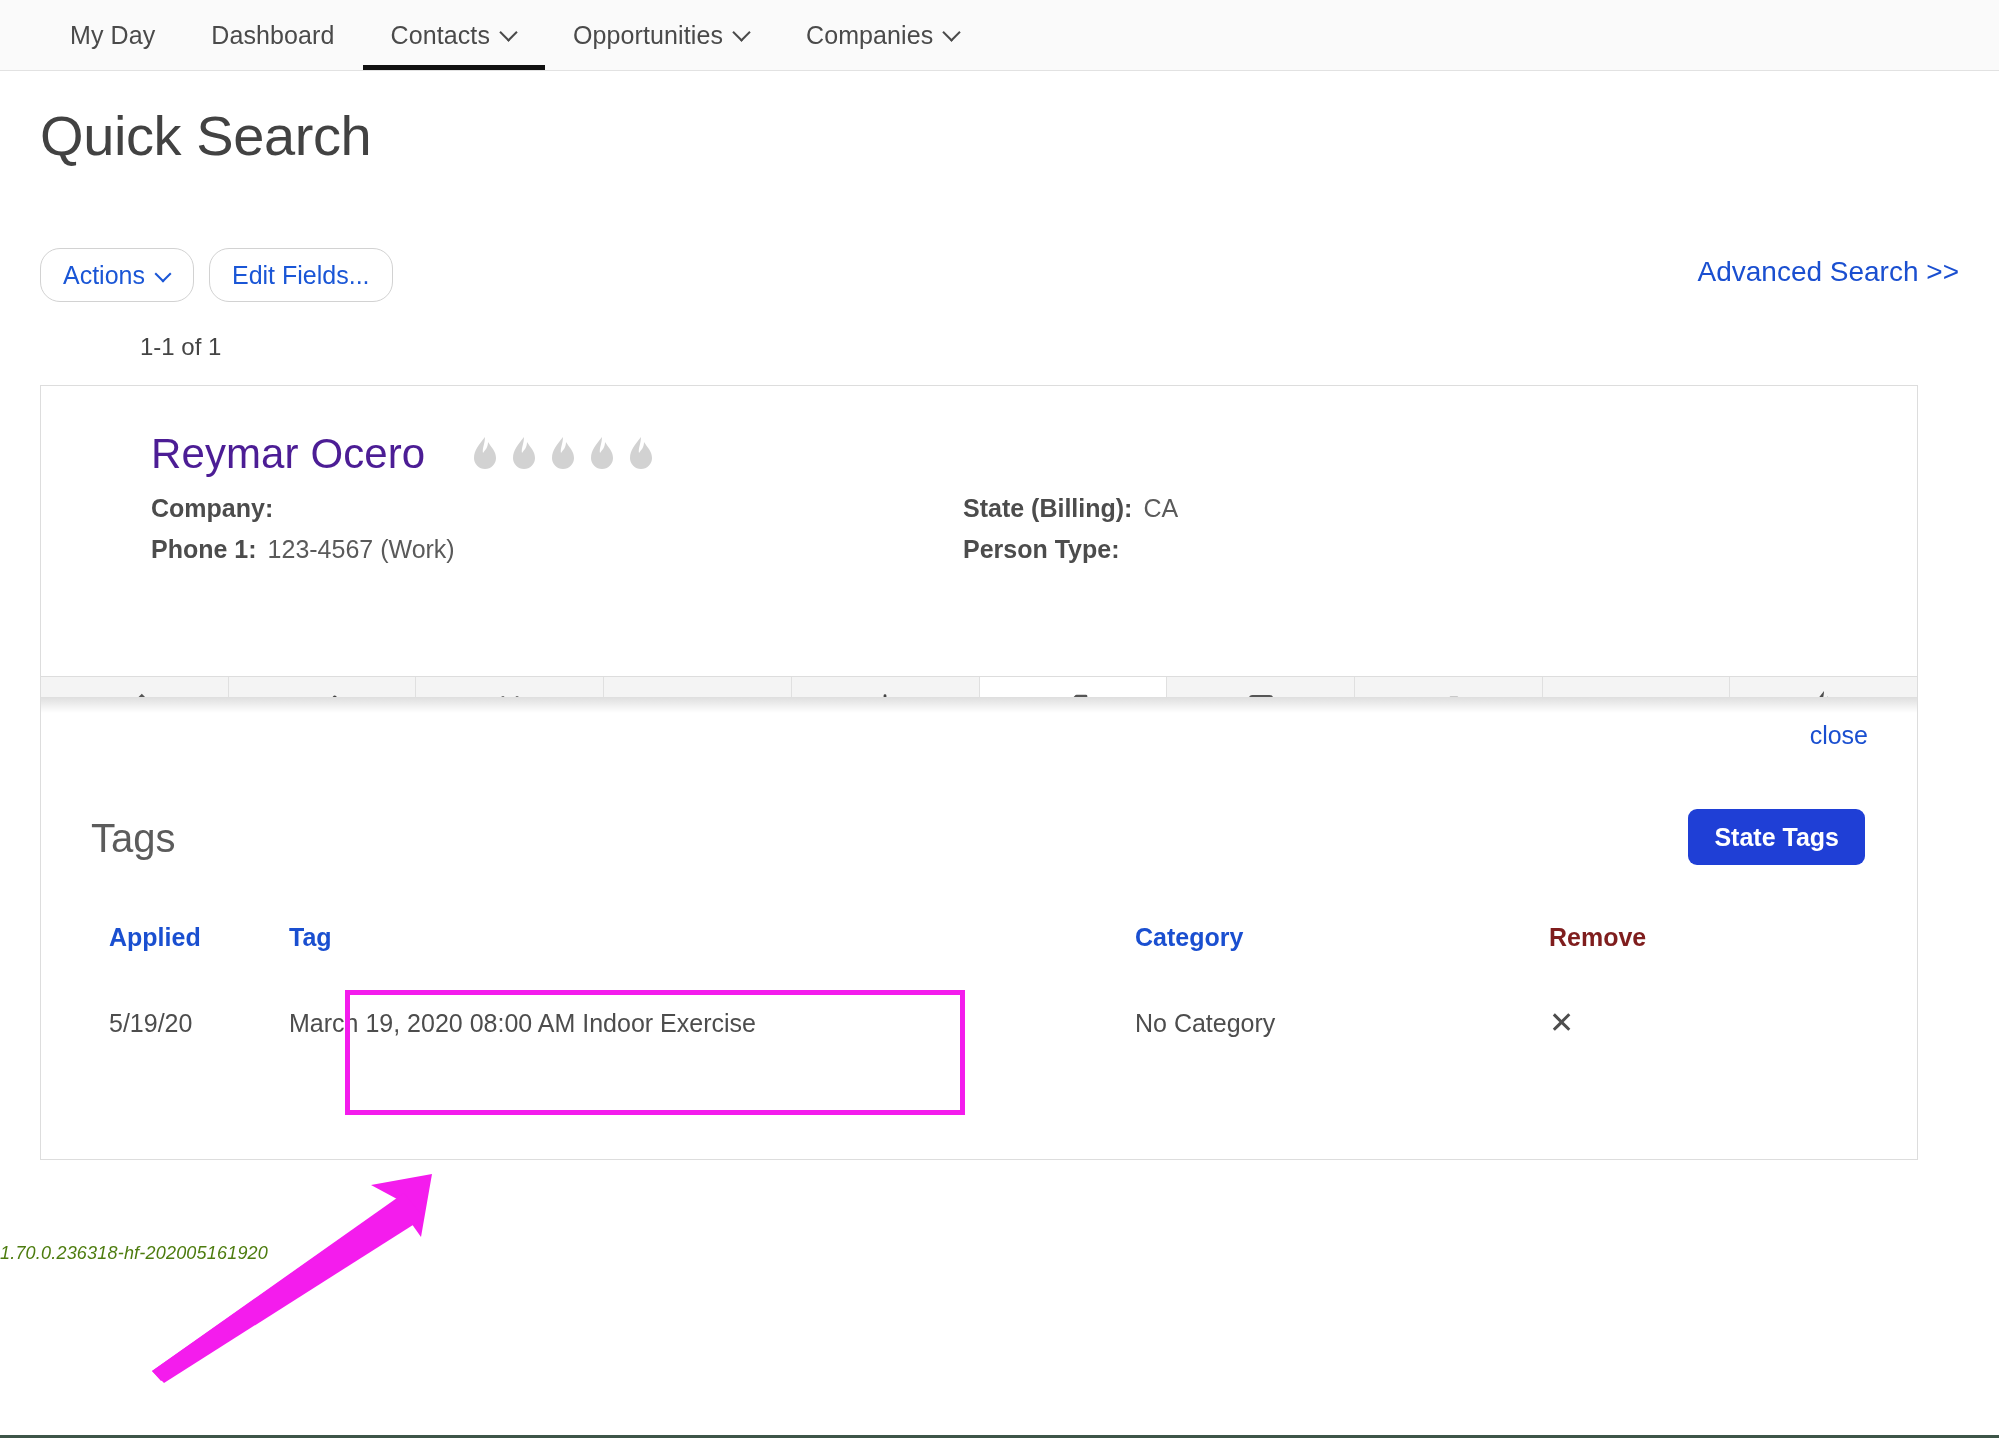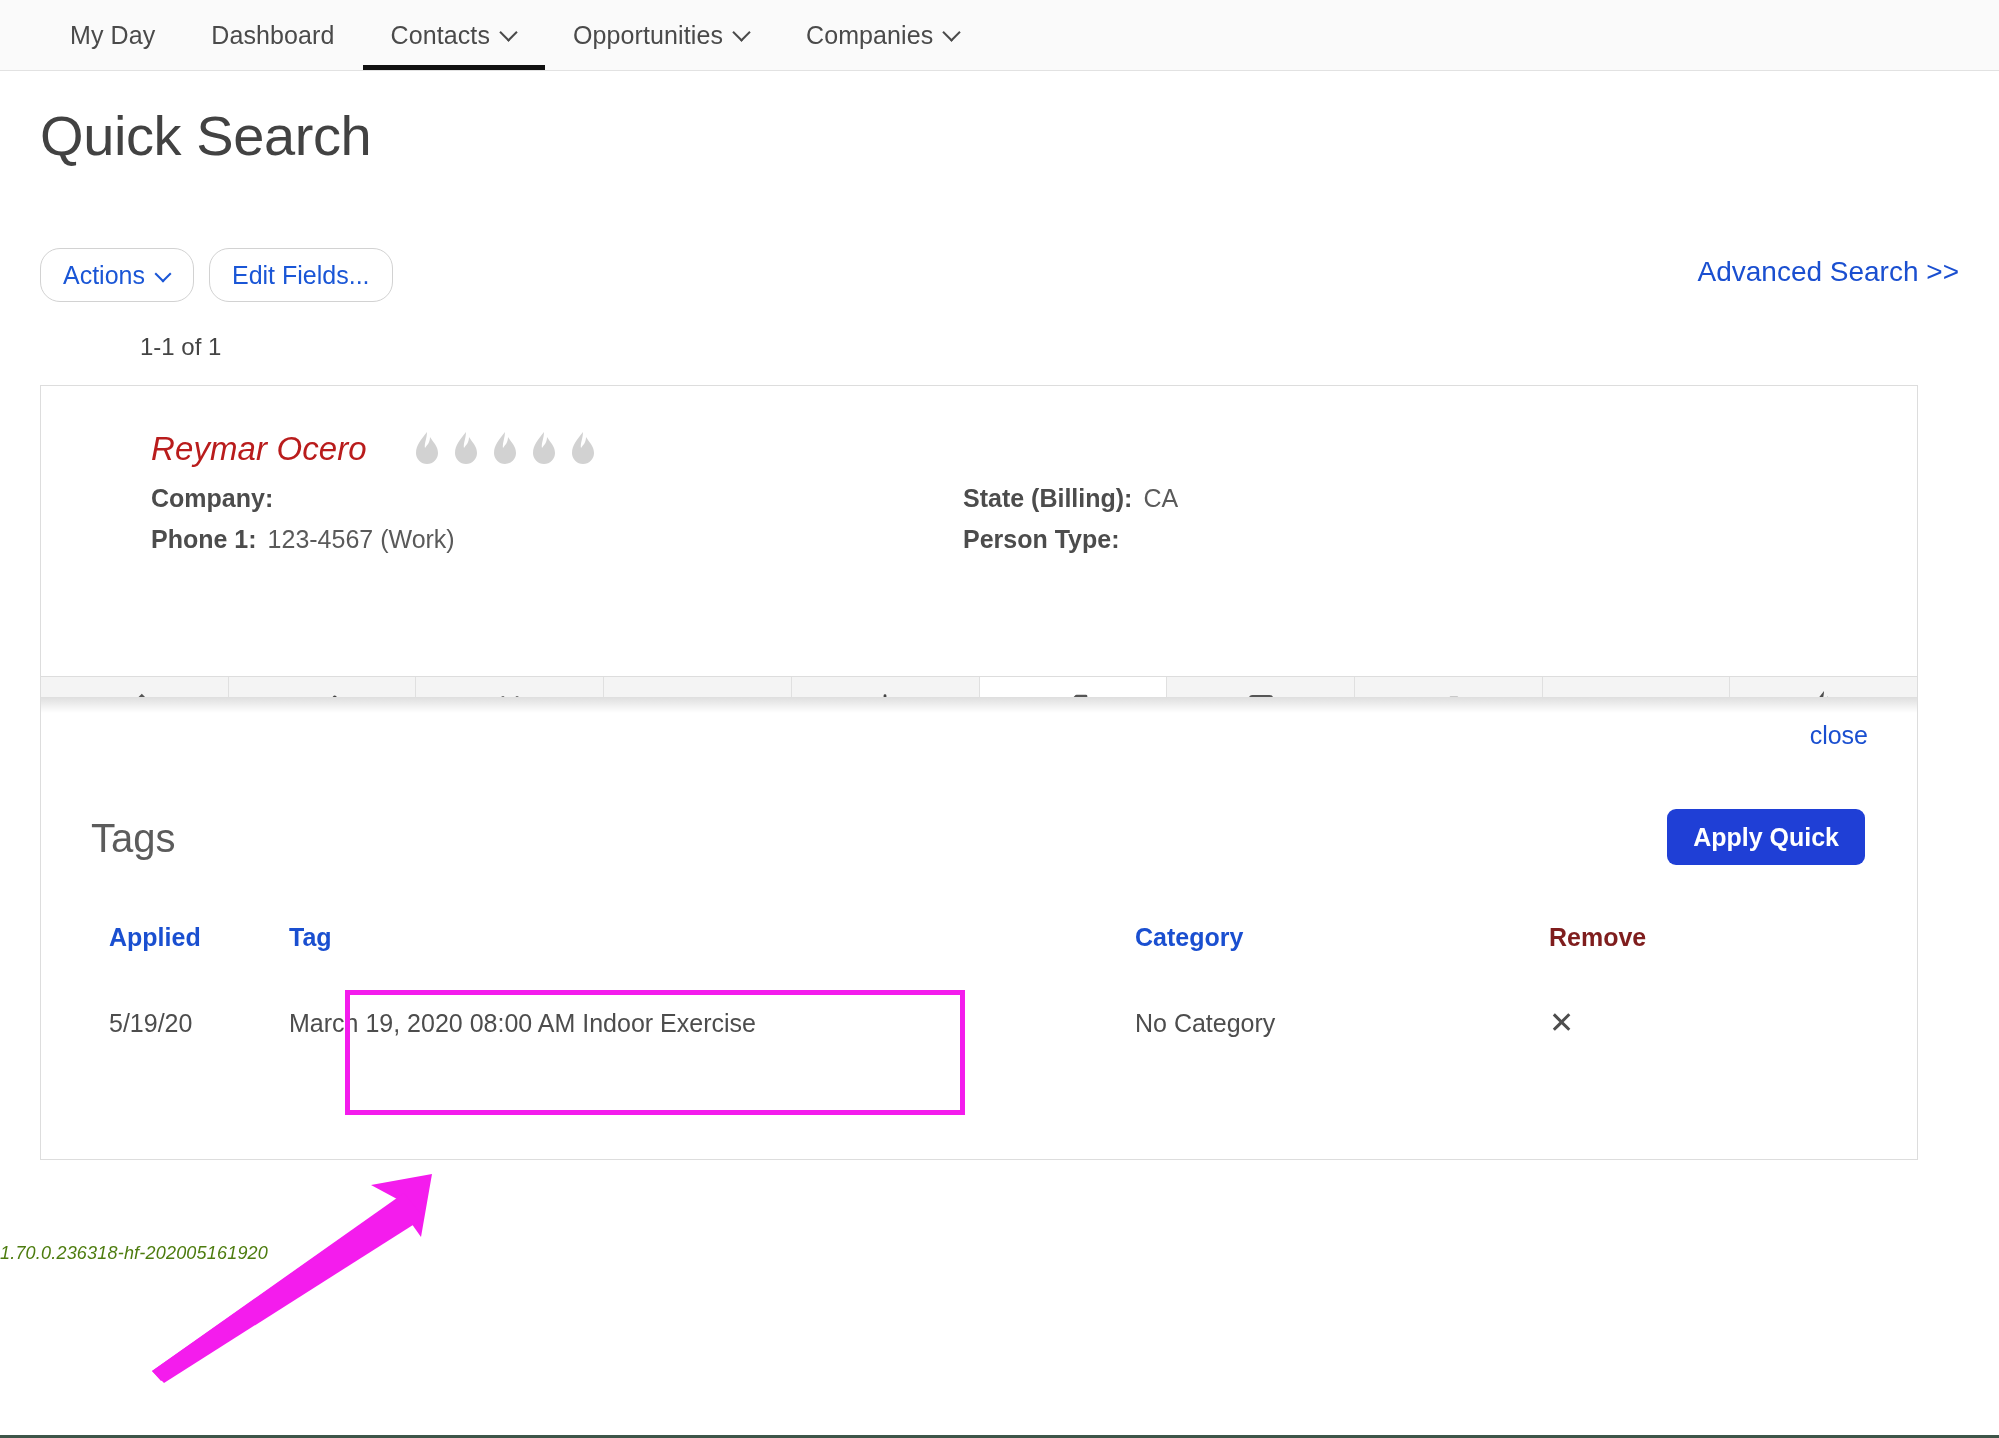--- a/index.html
+++ b/index.html
@@ -151,25 +151,24 @@
     height: 246px;
     padding: 44px 0 0 0;
   }
   .contact-name-row {
     display: flex;
     align-items: center;
     gap: 45px;
     padding-left: 110px;
   }
   .contact-name {
-    font-size: 33px;
-    color: #b91c1c;
+    font-size: 42px;
+    color: #4c1d95;
     cursor: pointer;
     letter-spacing: .1px;
-    font-style: italic;
   }
   .flames { display: flex; gap: 9px; align-items: center; }
   .flame-sm svg { display: block; }
 
   .detail-grid {
     position: relative;
     margin-top: 16px;
     padding-left: 110px;
     font-size: 25px;
   }
@@ -519,21 +518,21 @@
     </div>
   </div>
 
   <div class="tags-panel">
     <div class="panel-shadow"></div>
 
     <span class="close-link">close</span>
 
     <div class="tags-heading">Tags</div>
 
-    <button class="apply-tags">Apply Quick</button>
+    <button class="apply-tags">State Tags</button>
 
     <div class="tags-table">
 
       <div class="trow head-row">
         <div class="c-applied th">Applied</div>
         <div class="c-tag th">Tag</div>
         <div class="c-cat th">Category</div>
         <div class="c-rem th plain">Remove</div>
       </div>
 

